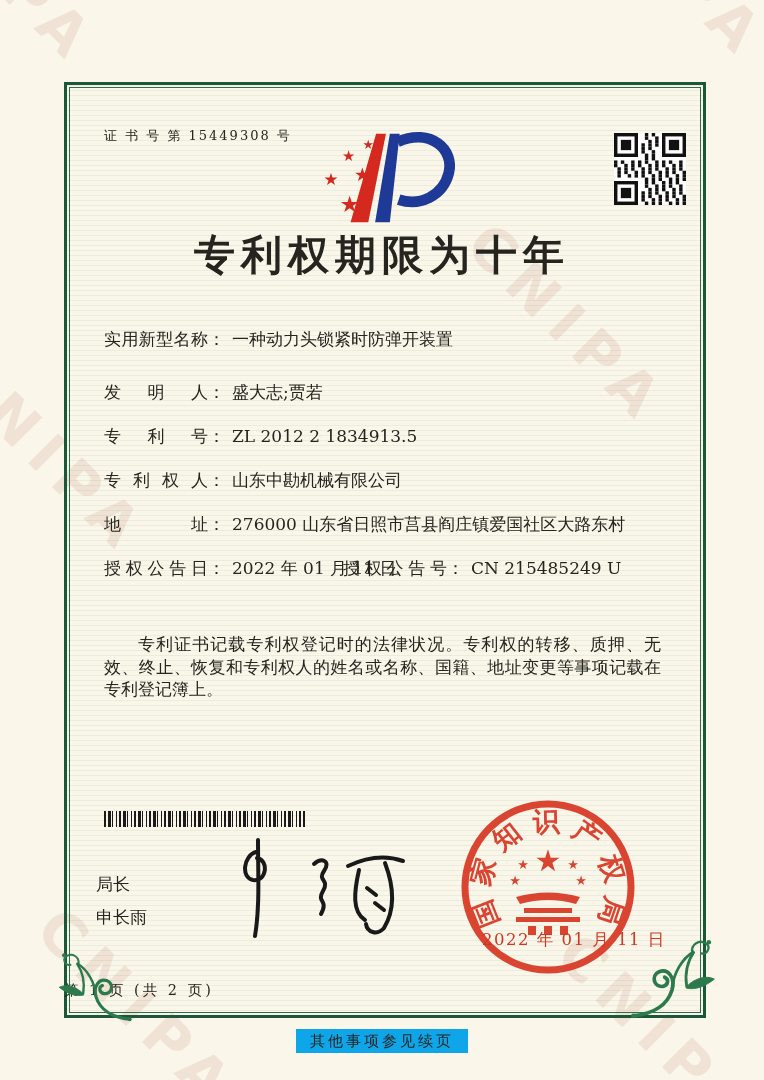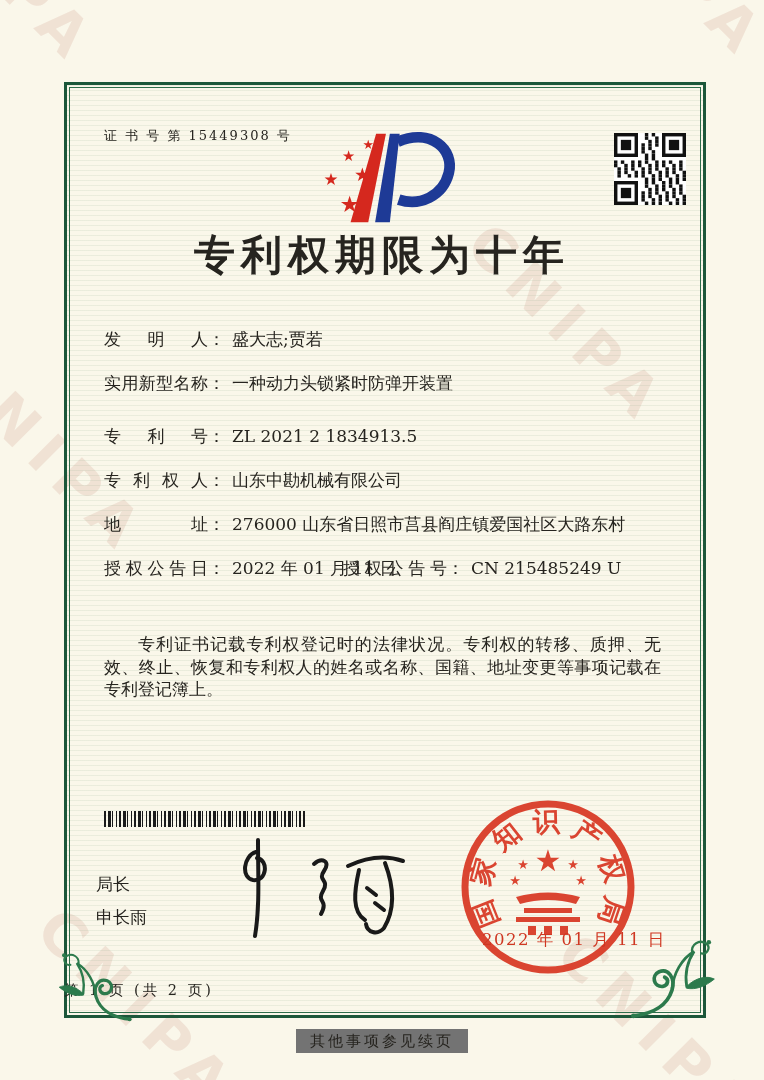--- a/index.html
+++ b/index.html
@@ -34,21 +34,21 @@
         #1a1a1a 4px 7px,transparent 7px 8px,#1a1a1a 8px 9px,transparent 9px 12px,
         #1a1a1a 12px 13px,transparent 13px 15px);}
   .signer{position:absolute;z-index:2;left:96px;top:868px;font-size:17px;line-height:33px;}
   .sig{position:absolute;z-index:2;left:216px;top:836px;}
   .seal{position:absolute;z-index:2;left:458px;top:797px;width:180px;height:180px;opacity:0.94;}
   .sealdate{position:absolute;z-index:3;left:482px;top:929px;font-size:16.5px;color:#cf3722;
             letter-spacing:1.5px;white-space:nowrap;}
   .pageinfo{position:absolute;z-index:2;left:64px;top:981px;width:636px;text-align:left;
             font-size:14.5px;letter-spacing:3px;}
   .note{position:absolute;z-index:2;left:0;top:1032px;width:764px;text-align:center;font-size:15px;}
-  .note span{background:#737373;padding:3px 14px;letter-spacing:3px;}
+  .note span{background:#0ea5e9;padding:3px 14px;letter-spacing:3px;}
   .flourish{position:absolute;z-index:3;}
   .flourish.bl{left:50px;top:952px;transform:scaleX(-1);}
   .flourish.br{left:626px;top:938px;}
 </style>
 </head>
 <body>
 
 <div class="page">
 
   <div class="wm" style="left:-130px;top:-70px;">CNIPA</div>
@@ -189,28 +189,28 @@
       <rect x="37.714285714285715" y="68.57142857142857" width="3.4285714285714284" height="3.4285714285714284" fill="#111"></rect>
       <rect x="44.57142857142857" y="68.57142857142857" width="3.4285714285714284" height="3.4285714285714284" fill="#111"></rect>
       <rect x="54.857142857142854" y="68.57142857142857" width="3.4285714285714284" height="3.4285714285714284" fill="#111"></rect>
       <rect x="61.71428571428571" y="68.57142857142857" width="3.4285714285714284" height="3.4285714285714284" fill="#111"></rect>
       <rect x="68.57142857142857" y="68.57142857142857" width="3.4285714285714284" height="3.4285714285714284" fill="#111"></rect>
     </svg>
 
   <div class="title">专利权期限为十年</div>
 
   <div class="fields">
-    <div class="frow">
-      <span class="fl">发明人</span><span>：</span><span class="fv">盛大志;贾若</span>
-    </div>
     <div class="frow first">
       <span class="fl">实用新型名称</span><span>：</span><span class="fv">一种动力头锁紧时防弹开装置</span>
     </div>
     <div class="frow">
-      <span class="fl">专利号</span><span>：</span><span class="fv">ZL 2021 2 1834913.5</span>
+      <span class="fl">发明人</span><span>：</span><span class="fv">盛大志;贾若</span>
+    </div>
+    <div class="frow">
+      <span class="fl">专利号</span><span>：</span><span class="fv">ZL 2012 2 1834913.5</span>
     </div>
     <div class="frow">
       <span class="fl">专利权人</span><span>：</span><span class="fv">山东中勘机械有限公司</span>
     </div>
     <div class="frow">
       <span class="fl">地址</span><span>：</span><span class="fv">276000 山东省日照市莒县阎庄镇爱国社区大路东村</span>
     </div>
     <div class="frow">
       <span>
         <span class="fl">授权公告日</span><span>：</span><span class="fv">2022 年 01 月 11 日</span>

